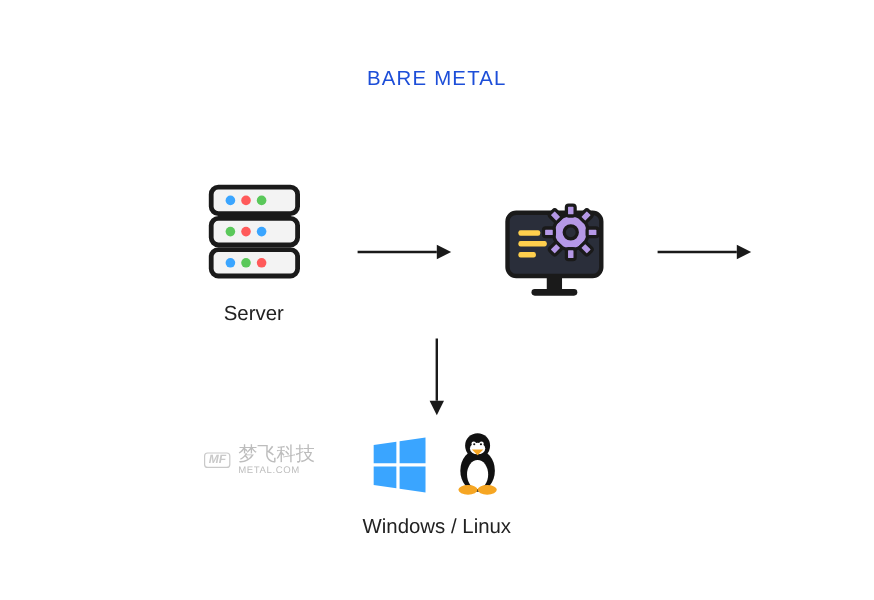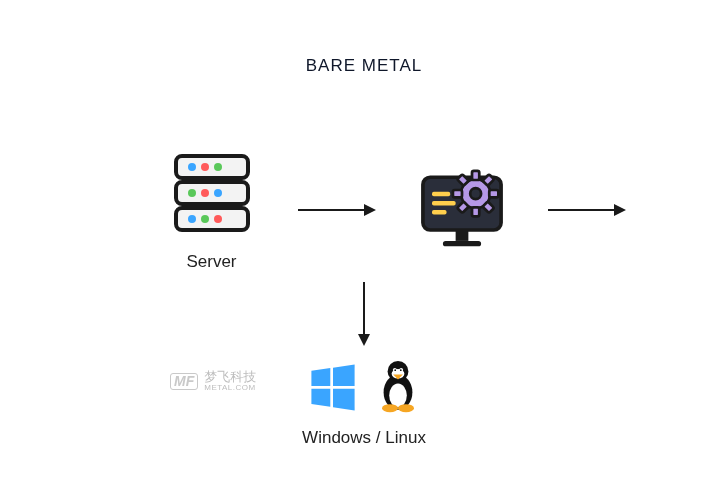--- a/index.html
+++ b/index.html
@@ -13,21 +13,21 @@
     overflow: hidden;
   }
   .title {
     position: absolute;
     top: 56px;
     left: 0;
     width: 100%;
     text-align: center;
     font-size: 17px;
     letter-spacing: 1px;
-    color: #0f172a;
+    color: #1d4ed8;
   }
   .row {
     position: absolute;
     top: 148px;
     left: 0;
     width: 100%;
     display: flex;
     align-items: center;
     justify-content: center;
     padding-left: 35px;
@@ -100,27 +100,27 @@
     display: flex;
     align-items: center;
     gap: 6px;
     color: #bdbdbd;
     font-size: 10px;
     line-height: 1.1;
   }
   .wm-badge {
     font-weight: 700;
     font-style: italic;
-    font-size: 14px;
+    font-size: 10px;
     color: #c9c9c9;
     border: 1.5px solid #c9c9c9;
     padding: 0 3px;
     border-radius: 3px;
   }
-  .wm-text .cn { font-size: 13px; }
+  .wm-text .cn { font-size: 16px; }
   .wm-text .url { font-size: 8px; letter-spacing: 0.5px; }
 </style>
 </head>
 <body>
 
 <div class="title">BARE METAL</div>
 
 <div class="row">
 
   <div class="node">

